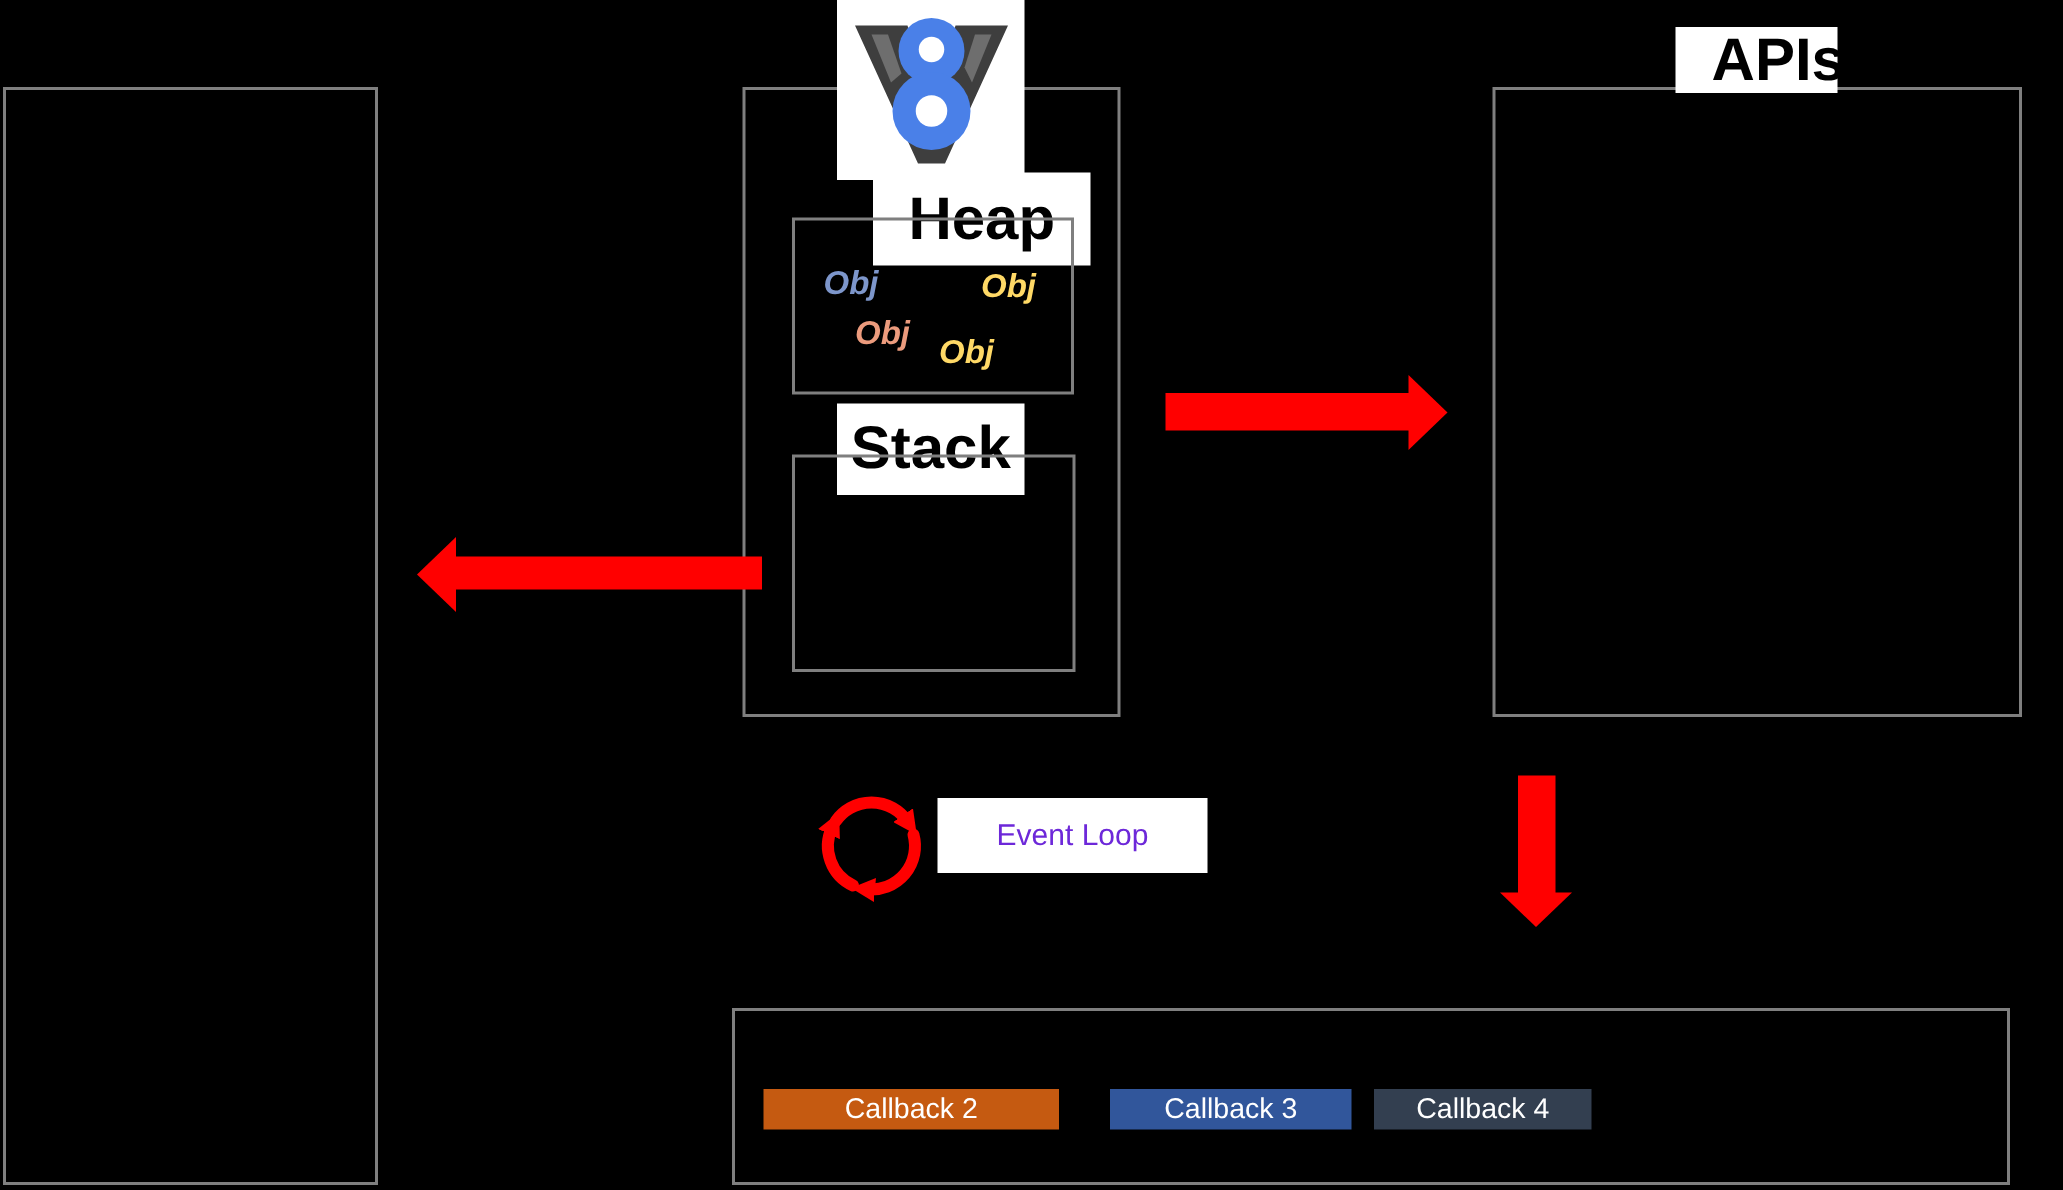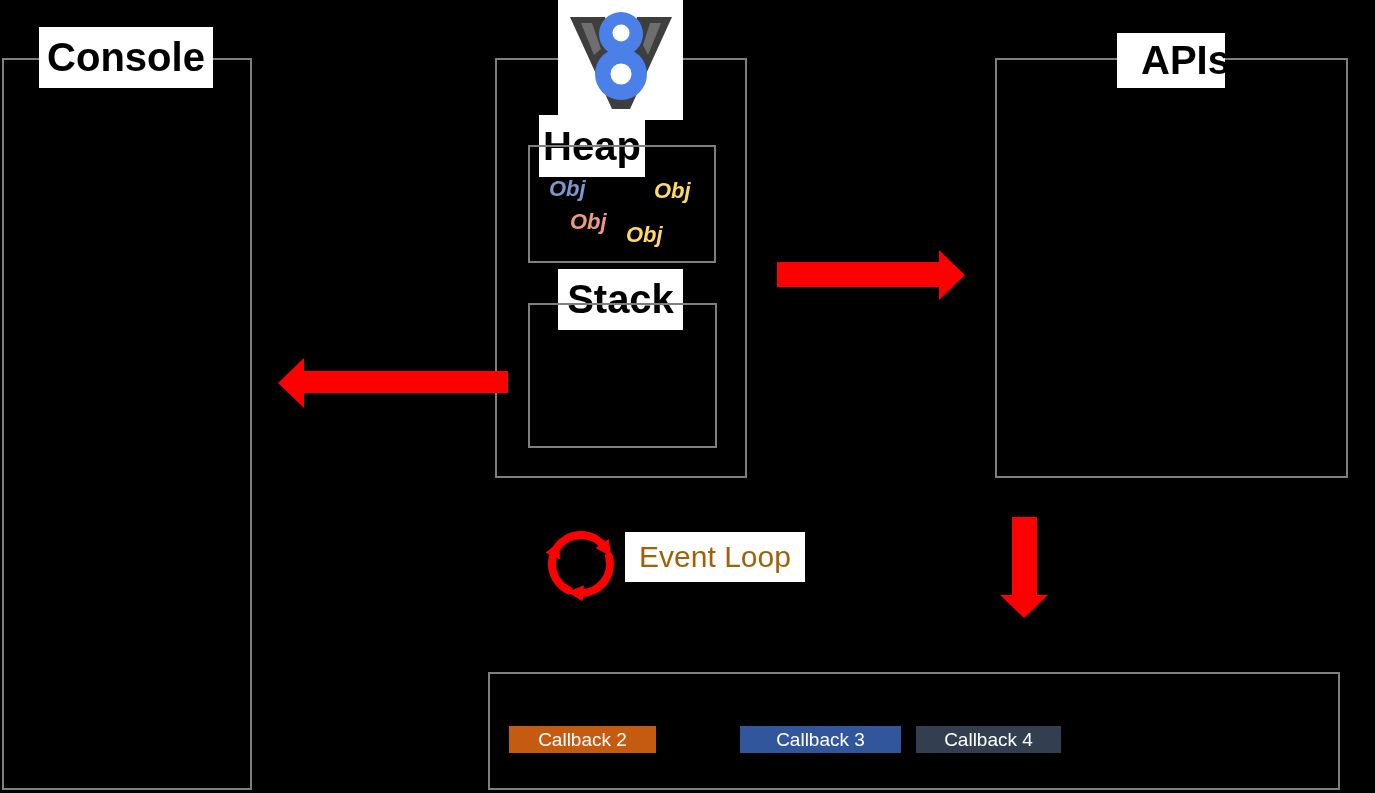--- a/index.html
+++ b/index.html
@@ -10,57 +10,56 @@
           display:flex;align-items:center;justify-content:center;box-sizing:border-box;white-space:nowrap;}
   .logo-panel{position:absolute;background:#FFFFFF;display:flex;justify-content:center;align-items:flex-start;}
   .obj{position:absolute;font-weight:bold;font-size:22px;line-height:1;white-space:nowrap;font-style:italic;}
   .chip{position:absolute;height:27px;display:flex;align-items:center;justify-content:center;
         color:#FFFFFF;font-size:19px;white-space:nowrap;}
   .arrow-body{position:absolute;background:#FF0000;}
   .head{position:absolute;width:0;height:0;}
   .head-left{border-top:25px solid transparent;border-bottom:25px solid transparent;border-right:26px solid #FF0000;}
   .head-right{border-top:25px solid transparent;border-bottom:25px solid transparent;border-left:26px solid #FF0000;}
   .head-down{border-left:24px solid transparent;border-right:24px solid transparent;border-top:23px solid #FF0000;}
-  .el-label{position:absolute;background:#FFFFFF;color:#a16207;font-size:30px;font-weight:normal;
+  .el-label{position:absolute;background:#FFFFFF;color:#6d28d9;font-size:20px;font-weight:normal;
             display:flex;align-items:center;justify-content:center;white-space:nowrap;}
 </style>
 </head>
 <body>
 
 <div id="canvas">
 
   <div class="outline" style="left:2px;top:58px;width:250px;height:732px;"></div>
-  <div class="wlabel" style="left:39px;top:27px;width:174px;height:61px;">Console</div>
 
   <div class="outline" style="left:495px;top:58px;width:252px;height:420px;"></div>
 
   <div class="logo-panel" style="left:558px;top:0px;width:125px;height:120px;">
     <svg width="112" height="112" viewBox="0 0 112 112" style="margin-top:3px;">
       <polygon points="5,14 40,14 56,66 72,14 107,14 65,106 47,106" fill="#3E3E3E"></polygon>
       <polygon points="16,20 27,20 36,46 29,52" fill="#6E6E6E"></polygon>
       <polygon points="85,20 96,20 83,52 78,42" fill="#6E6E6E"></polygon>
       <circle cx="56" cy="31" r="22" fill="#4A80E8"></circle>
       <circle cx="56" cy="71" r="26" fill="#4A80E8"></circle>
       <circle cx="56" cy="30" r="8.5" fill="#FFFFFF"></circle>
       <circle cx="56" cy="71" r="10.5" fill="#FFFFFF"></circle>
     </svg>
   </div>
 
-  <div class="wlabel" style="left:539px;top:115px;width:106px;height:62px;">Heap</div>
+  <div class="wlabel" style="left:582px;top:115px;width:145px;height:62px;">Heap</div>
   <div class="outline" style="left:528px;top:145px;width:188px;height:118px;"></div>
   <span class="obj" style="left: 549px; top: 178px; color: rgb(125, 150, 203);">Obj</span>
   <span class="obj" style="left: 654px; top: 180px; color: rgb(255, 217, 102);">Obj</span>
   <span class="obj" style="left: 570px; top: 211px; color: rgb(236, 155, 125);">Obj</span>
   <span class="obj" style="left: 626px; top: 224px; color: rgb(255, 217, 102);">Obj</span>
 
   <div class="wlabel" style="left:558px;top:269px;width:125px;height:61px;">Stack</div>
   <div class="outline" style="left:528px;top:303px;width:189px;height:145px;"></div>
 
   <div class="outline" style="left:995px;top:58px;width:353px;height:420px;"></div>
-  <div class="wlabel" style="left:1117px;top:33px;width:108px;height:55px;padding-left:29px;">APIs</div>
+  <div class="wlabel" style="left:1117px;top:18px;width:108px;height:44px;padding-left:29px;">APIs</div>
 
   <div>
     <div class="arrow-body" style="left: 303px; top: 371px; width: 205px; height: 22px; background-color: rgb(255, 0, 0);"></div>
     <div class="head head-left" style="left:278px;top:358px;"></div>
   </div>
 
   <div>
     <div class="arrow-body" style="left: 777px; top: 262px; width: 163px; height: 25px; background-color: rgb(255, 0, 0);"></div>
     <div class="head head-right" style="left:939px;top:250px;"></div>
   </div>
@@ -76,17 +75,17 @@
         <path d="M0,0 L10,5 L0,10 z" fill="#FF0000"></path>
       </marker>
     </defs>
     <path d="M19.2,26.4 A29,29 0 0 1 66.8,26.4" fill="none" stroke-width="8" stroke-linecap="round" marker-end="url(#ah)" stroke="#FF0000"></path>
     <path d="M71.0,35.5 A29,29 0 0 1 40.5,71.9" fill="none" stroke-width="8" stroke-linecap="round" marker-end="url(#ah)" stroke="#FF0000"></path>
     <path d="M30.7,69.3 A29,29 0 0 1 16.7,30.7" fill="none" stroke-width="8" stroke-linecap="round" marker-end="url(#ah)" stroke="#FF0000"></path>
   </svg>
   <div class="el-label" style="left:625px;top:532px;width:180px;height:50px;">Event Loop</div>
 
   <div class="outline" style="left:488px;top:672px;width:852px;height:118px;"></div>
-  <div class="chip" style="left: 509px; top: 726px; width: 147px; background-color: rgb(197, 90, 17); text-align: center;">Callback 2</div>
+  <div class="chip" style="left: 509px; top: 726px; width: 197px; background-color: rgb(197, 90, 17); text-align: center;">Callback 2</div>
   <div class="chip" style="left: 712px; top: 726px; width: 161px; background-color: rgb(49, 86, 155); margin-left: 28px;">Callback 3</div>
   <div class="chip" style="left: 916px; top: 726px; width: 145px; background-color: rgb(51, 63, 80);">Callback 4</div>
 
 </div>
 
 </body></html>

